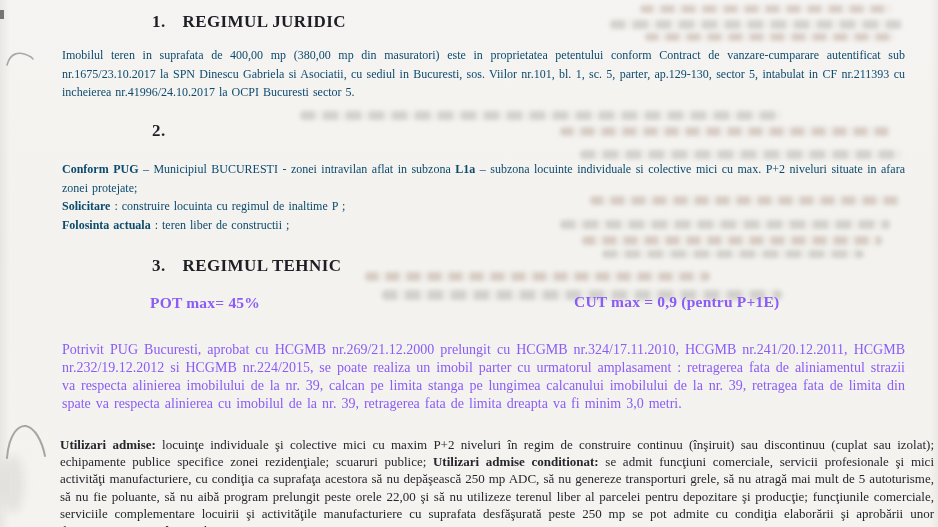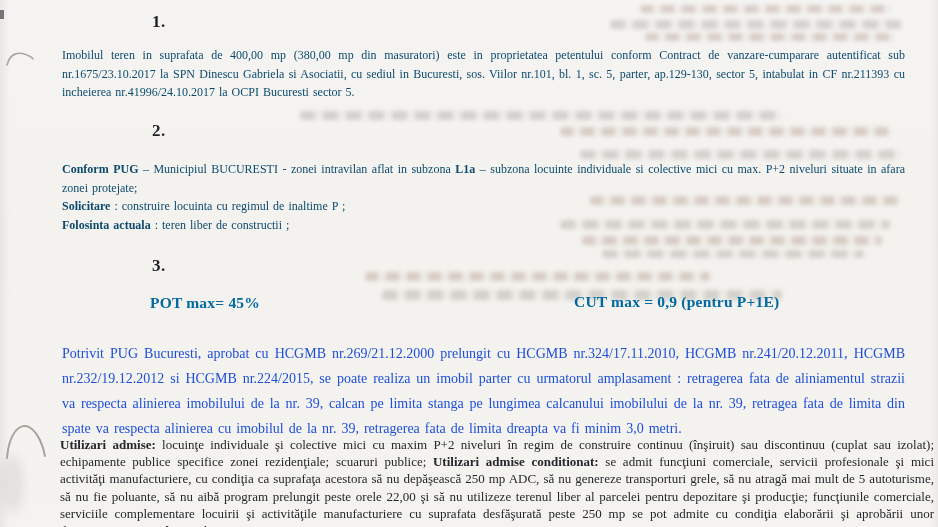--- a/index.html
+++ b/index.html
@@ -26,26 +26,26 @@
     white-space:nowrap;
   }
   .para {
     position:absolute; left:62px; width:843px;
     font-size:12px; line-height:18.5px; color:#0c4a6e;
     text-align:justify; word-spacing:1px;
   }
   .b { font-weight:bold; }
   .kv { text-align:left; }
   .pot-cut {
-    position:absolute; font-weight:bold; color:#0369a1; font-size:15.5px;
+    position:absolute; font-weight:bold; color:#8b5cf6; font-size:15.5px;
     white-space:nowrap; letter-spacing:0.2px;
   }
   .para-amplasament {
     position:absolute; left:62px; width:843px;
-    font-size:14px; line-height:25px; color:#1d4ed8;
+    font-size:14px; line-height:18px; color:#8b5cf6;
     text-align:justify; word-spacing:1.5px;
   }
   .para-utilizari {
     position:absolute; left:60px; width:874px;
     font-size:13px; line-height:17.2px; color:#26272c;
     text-align:justify; word-spacing:0.6px;
   }
   .smudge {
     position:absolute; border-radius:4px; filter:blur(2.3px);
     background-image:repeating-linear-gradient(90deg,
@@ -81,40 +81,42 @@
 <div class="blob" style="left:2px; top:455px; width:22px; height:58px;"></div>
 
 <svg class="marks" width="938" height="527" viewBox="0 0 938 527">
   <rect x="0" y="10" width="4" height="9" fill="#4a4a4e" opacity="0.75"></rect>
   <path d="M 7,65 C 10,53 19,50 31,57 L 33,59" fill="none" stroke="#aba8a4" stroke-width="1.6" stroke-linecap="round"></path>
   <path d="M 7,458 C 9,433 19,425 26,426 C 35,428 42,441 45,456" fill="none" stroke="#a9a6a1" stroke-width="2" stroke-linecap="round"></path>
 </svg>
 
 <div class="sec-head" style="left:152px; top:12px;">
   <span>1.</span>
+  <span>REGIMUL JURIDIC</span>
 </div>
 <div class="para" style="top:46px;">Imobilul teren in suprafata de 400,00 mp (380,00 mp din masuratori) este in proprietatea petentului conform Contract de vanzare-cumparare autentificat sub nr.1675/23.10.2017 la SPN Dinescu Gabriela si Asociatii, cu sediul in Bucuresti, sos. Viilor nr.101, bl. 1, sc. 5, parter, ap.129-130, sector 5, intabulat in CF nr.211393 cu incheierea nr.41996/24.10.2017 la OCPI Bucuresti sector 5.</div>
 
 <div class="sec-head" style="left:152px; top:121px;">
   <span>2.</span>
 </div>
 <div class="para" style="top:160px;">
   <div>
     <span class="b">Conform PUG</span><span> – Municipiul BUCURESTI - zonei intravilan aflat in subzona </span><span class="b">L1a</span><span> – subzona locuinte individuale si colective mici cu max. P+2 niveluri situate in afara zonei protejate;</span>
   </div>
   <div class="kv">
     <span class="b">Solicitare</span><span> : construire locuinta cu regimul de inaltime P ;</span>
   </div>
   <div class="kv">
     <span class="b">Folosinta actuala</span><span> : teren liber de constructii ;</span>
   </div>
 </div>
 
 <div class="sec-head" style="left:152px; top:256px;">
   <span>3.</span>
+  <span>REGIMUL TEHNIC</span>
 </div>
 <div class="pot-cut" style="left:150px; top:294px;">POT max= 45%</div>
 <div class="pot-cut" style="left:574px; top:293px;">CUT max = 0,9 (pentru P+1E)</div>
 
 <div class="para-amplasament" style="top:341px;">Potrivit PUG Bucuresti, aprobat cu HCGMB nr.269/21.12.2000 prelungit cu HCGMB nr.324/17.11.2010, HCGMB nr.241/20.12.2011, HCGMB nr.232/19.12.2012 si HCGMB nr.224/2015, se poate realiza un imobil parter cu urmatorul amplasament : retragerea fata de aliniamentul strazii va respecta alinierea imobilului de la nr. 39, calcan pe limita stanga pe lungimea calcanului imobilului de la nr. 39, retragea fata de limita din spate va respecta alinierea cu imobilul de la nr. 39, retragerea fata de limita dreapta va fi minim 3,0 metri.</div>
 
 <div class="para-utilizari" style="top:436px;">
   <span class="b">Utilizari admise:</span><span> locuinţe individuale şi colective mici cu maxim P+2 niveluri în regim de construire continuu (înşiruit) sau discontinuu (cuplat sau izolat);  echipamente publice specifice zonei rezidenţiale; scuaruri publice; </span><span class="b">Utilizari admise conditionat:</span><span> se admit funcţiuni comerciale, servicii profesionale şi mici activităţi manufacturiere, cu condiţia ca suprafaţa acestora să nu depăşească 250 mp ADC, să nu genereze transporturi grele, să nu atragă mai mult de 5 autoturisme, să nu fie poluante, să nu aibă program prelungit peste orele 22,00 şi să nu utilizeze terenul liber al parcelei pentru depozitare şi producţie;  funcţiunile comerciale, serviciile complementare locuirii şi activităţile manufacturiere cu suprafata desfăşurată peste 250 mp se pot admite cu condiţia elaborării şi aprobării unor documentaţii PUD;  în zonele</span>
 </div>
 

